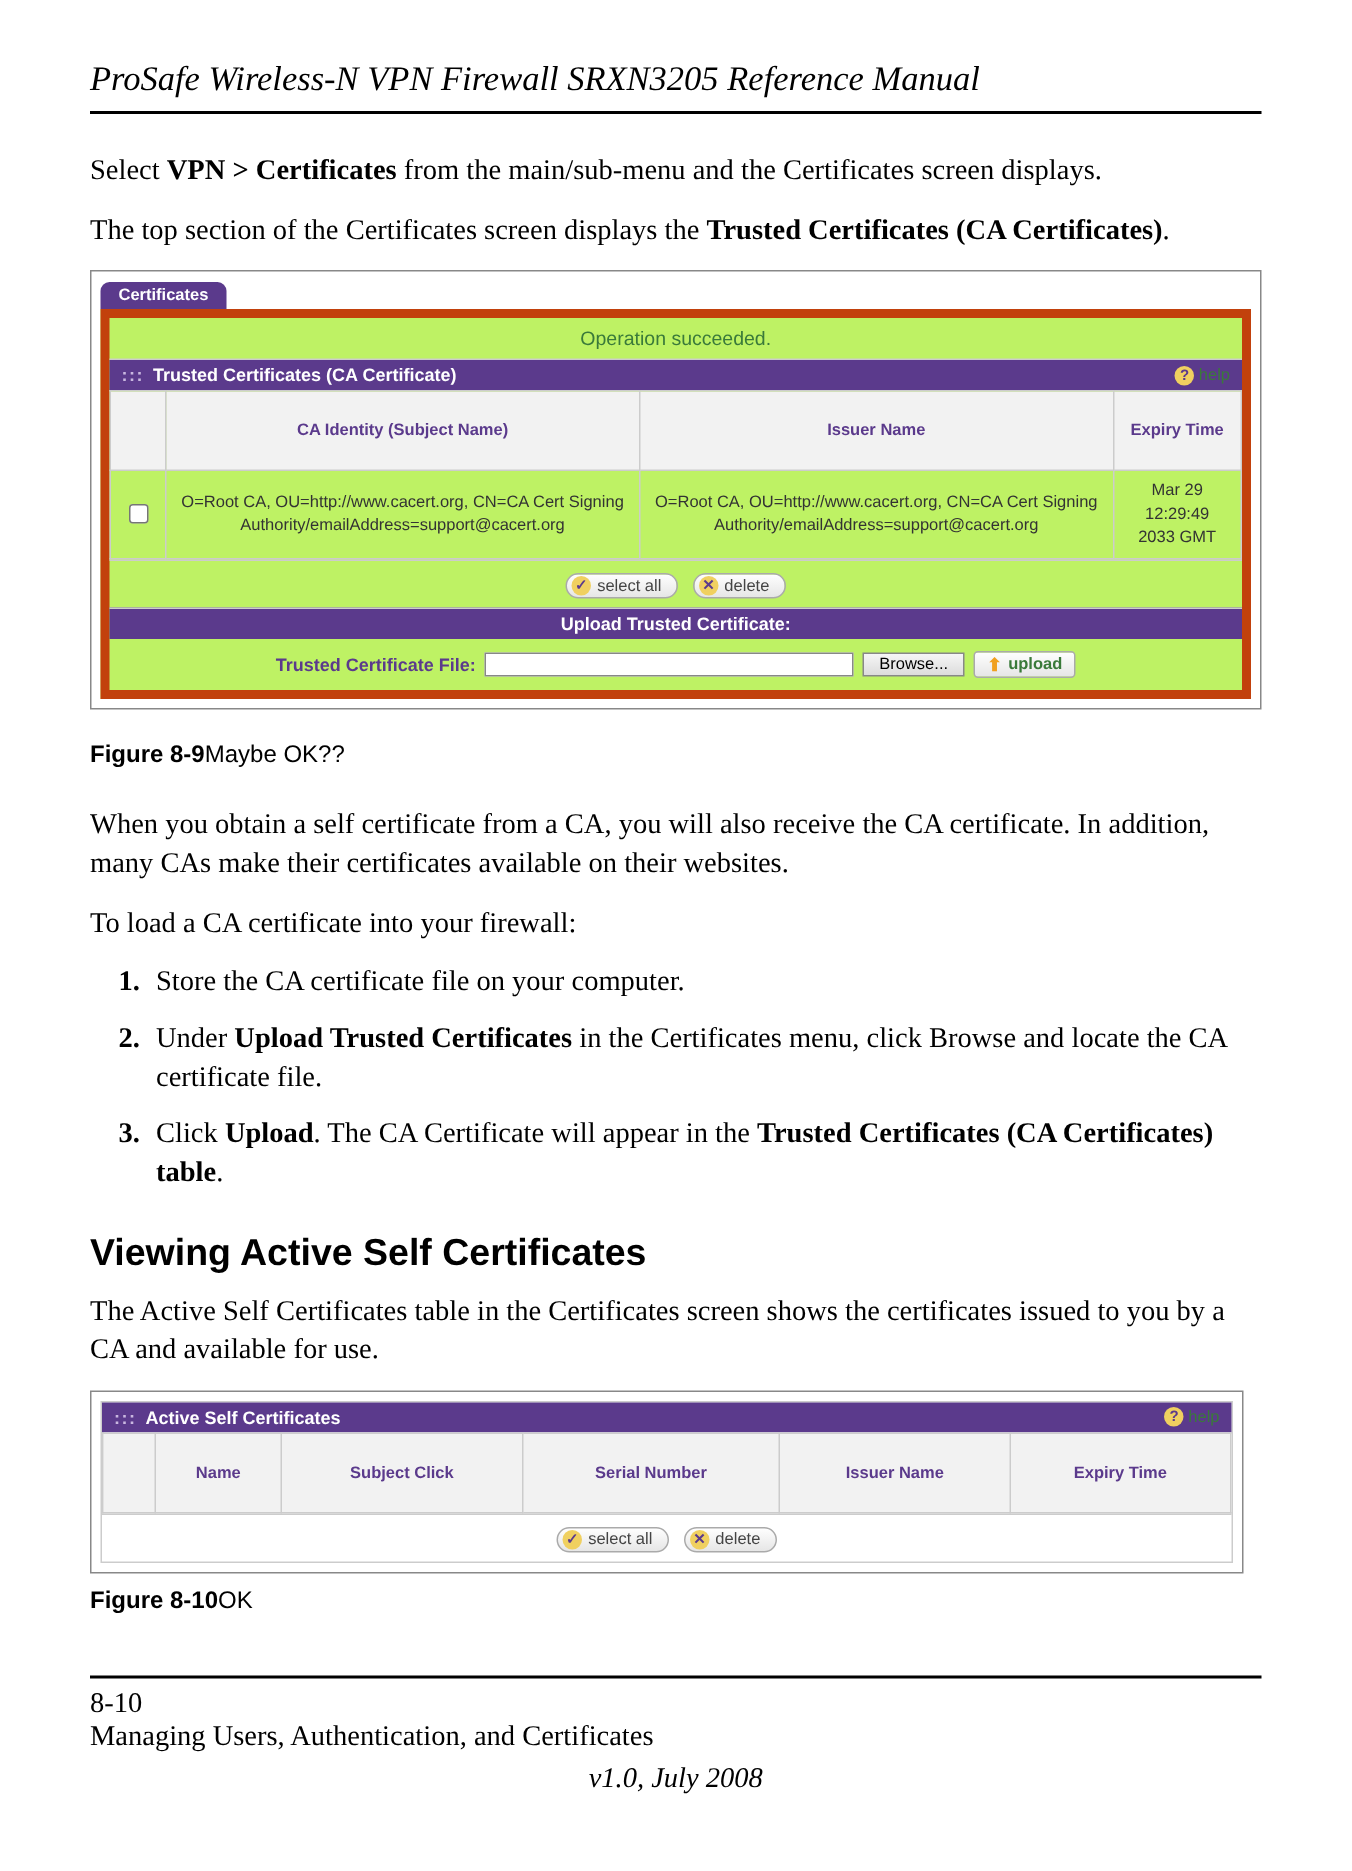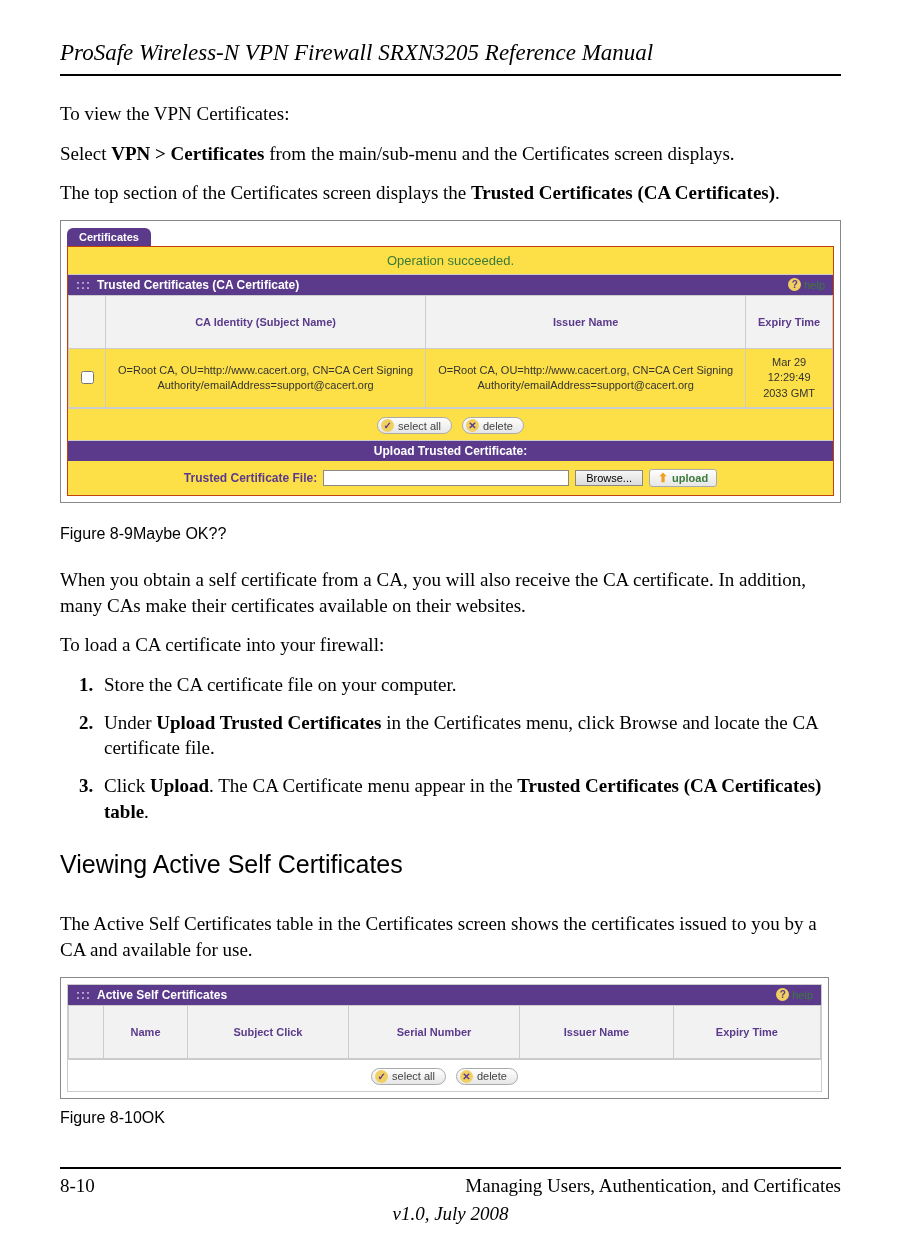--- a/index.html
+++ b/index.html
@@ -39,22 +39,22 @@
     display: inline-block;
     padding: 3px 12px;
     font-size: 11px;
     font-family: Arial, sans-serif;
     font-weight: bold;
     color: #fff;
     background: #5b3a8c;
     border-radius: 6px 6px 0 0;
   }
   .fig-inner {
-    border: 1px solid #c2410c;
-    background: #fde047;
+    border: 6px solid #c2410c;
+    background: #bef264;
   }
   .op-succeeded {
     text-align: center;
     color: #3a7a3a;
     font-size: 13px;
     font-family: Arial, sans-serif;
     padding: 6px 0;
     border-bottom: 1px solid #ccc;
   }
   .section-hdr {
@@ -194,75 +194,75 @@
   }
   .upload-btn .arrow {
     color: #f0a020;
     font-size: 12px;
   }
   .caption {
     font-family: Arial, Helvetica, sans-serif;
     font-size: 16px;
     margin: 6px 0 24px 0;
   }
-  .caption .bold { font-weight: normal; }
+  .caption .bold { font-weight: bold; }
   ol.numlist {
     font-size: 19px;
     line-height: 1.35;
     margin: 0 0 20px 0;
     padding-left: 38px;
   }
   ol.numlist li {
     margin-bottom: 12px;
     padding-left: 6px;
   }
   ol.numlist li::marker {
     font-weight: bold;
   }
   h2.section-head {
     font-family: Arial, Helvetica, sans-serif;
-    font-weight: normal;
+    font-weight: bold;
     font-size: 25px;
-    margin: 26px 0 32px 0;
+    margin: 26px 0 12px 0;
   }
   .fig2-container {
     border: 1px solid #888;
     padding: 6px;
     margin: 6px 12px 10px 0;
     background: #fff;
   }
   .fig2-inner {
     border: 1px solid #ccc;
   }
   .footer-rule {
     border: none;
     border-top: 2px solid #000;
     margin: 40px 0 6px 0;
   }
   .footer-row {
     display: flex;
     justify-content: space-between;
     font-size: 19px;
     margin-bottom: 6px;
+    flex-direction: column;
   }
   .footer-center {
     text-align: center;
     font-style: italic;
     font-size: 19px;
   }
 </style>
 </head>
 <body>
 
 <div class="page">
 
   <div class="header-title">ProSafe Wireless-N VPN Firewall SRXN3205 Reference Manual</div>
   <hr class="header-rule">
 
-  <p class="body-text">To view the VPN Certificates:</p>
 
   <p class="body-text">
     <span>Select </span><span class="bold">VPN &gt; Certificates</span><span> from the main/sub-menu and the Certificates screen displays.</span>
   </p>
 
   <p class="body-text">
     <span>The top section of the Certificates screen displays the </span><span class="bold">Trusted Certificates (CA Certificates)</span><span>.</span>
   </p>
 
   <div class="fig-container">
@@ -325,21 +325,21 @@
 
   <p class="body-text">When you obtain a self certificate from a CA, you will also receive the CA certificate. In addition, many CAs make their certificates available on their websites.</p>
   <p class="body-text">To load a CA certificate into your firewall:</p>
 
   <ol class="numlist">
     <li>Store the CA certificate file on your computer.</li>
     <li>
       <span>Under </span><span class="bold">Upload Trusted Certificates</span><span> in the Certificates menu, click Browse and locate the CA certificate file.</span>
     </li>
     <li>
-      <span>Click </span><span class="bold">Upload</span><span>. The CA Certificate menu appear in the </span><span class="bold">Trusted Certificates (CA Certificates) table</span><span>.</span>
+      <span>Click </span><span class="bold">Upload</span><span>. The CA Certificate will appear in the </span><span class="bold">Trusted Certificates (CA Certificates) table</span><span>.</span>
     </li>
   </ol>
 
   <h2 class="section-head">Viewing Active Self Certificates</h2>
 
   <p class="body-text">The Active Self Certificates table in the Certificates screen shows the certificates issued to you by a CA and available for use.</p>
 
   <div class="fig2-container">
     <div class="fig2-inner">
       <div class="section-hdr">

